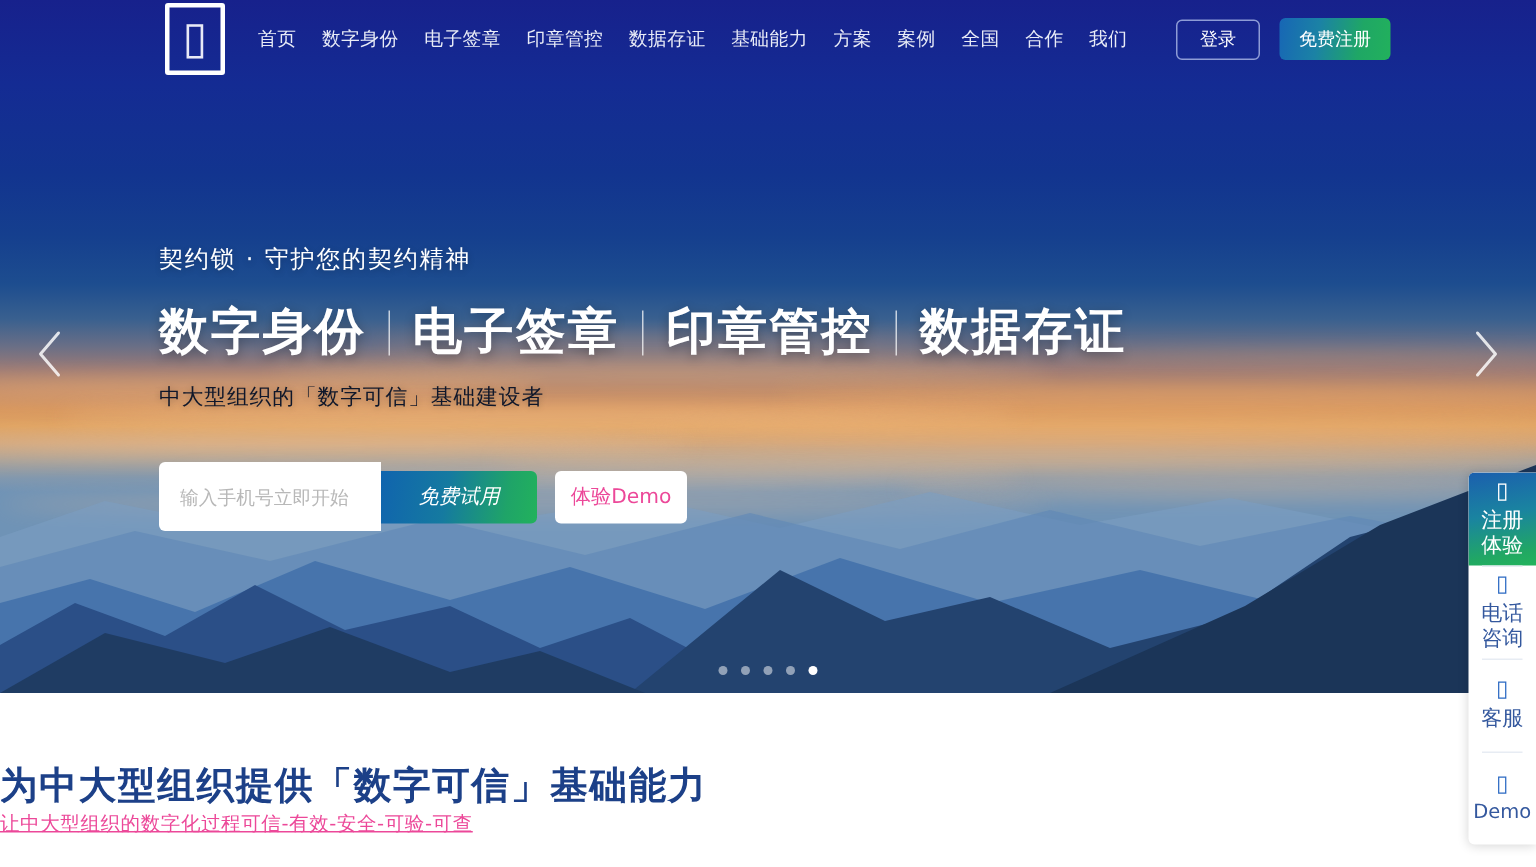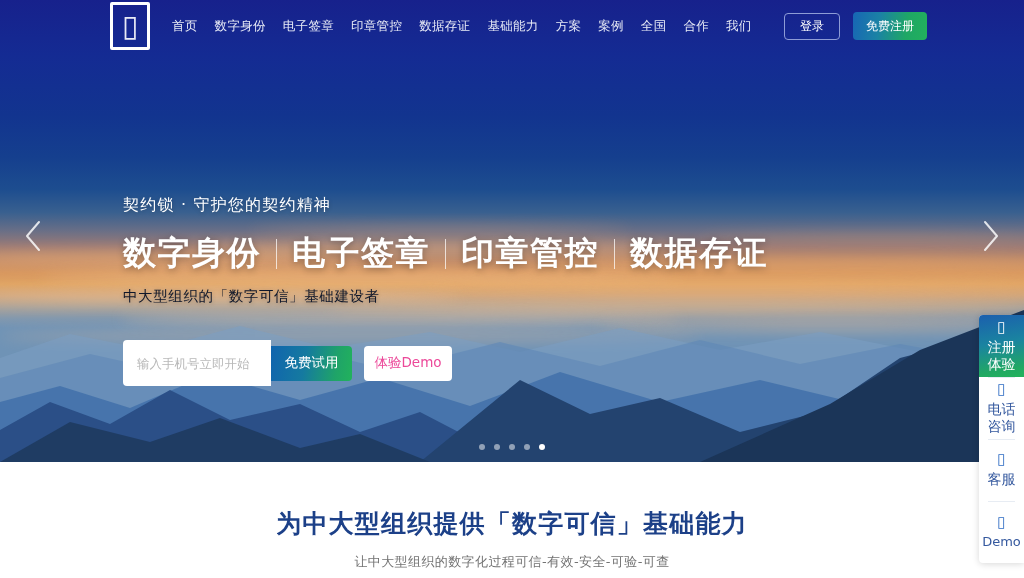--- a/index.html
+++ b/index.html
@@ -64,21 +64,21 @@
   }
   .btn-register {
     width:74px; height:28px; border-radius:4px; border:none;
     background:linear-gradient(100deg,#1766b5 0%,#1b82a5 35%,#1fa765 72%,#22b15c 100%);
     color:#ffffff; font-size:12px; cursor:pointer;
     display:flex; align-items:center; justify-content:center;
     font-family:"DejaVu Sans","Liberation Sans",sans-serif;
   }
 
   
-  .hero-content { position:absolute; left:123px; top:163px; z-index:20;margin-top:32px; }
+  .hero-content { position:absolute; left:106px; top:163px; z-index:20; }
   .kicker {
     color:#ffffff; font-size:16px; letter-spacing:1.2px; margin-bottom:15px;
     text-shadow:0 1px 4px rgba(0,0,0,.25);
     font-family:"DejaVu Sans","Liberation Sans",sans-serif;
   }
   .headline {
     display:flex; align-items:center; color:#ffffff;
     font-size:33px; font-weight:bold; letter-spacing:1.5px;
     text-shadow:0 2px 7px rgba(0,0,0,.3);
     font-family:"DejaVu Sans","Liberation Sans",sans-serif;
@@ -94,25 +94,26 @@
   }
   .cta-row { display:flex; align-items:center; margin-top:34px; }
   .phone-input {
     width:148px; height:46px; border:none; outline:none;
     background:#ffffff; border-radius:4px 0 0 4px;
     padding:0 14px; font-size:12.5px; color:#333;
     font-family:"DejaVu Sans","Liberation Sans",sans-serif;
   }
   .phone-input::placeholder { color:#b8b8b8; }
   .btn-trial {
-    width:81px; height:35px; border:none; border-radius:0 4px 4px 0;
+    width:104px; height:35px; border:none; border-radius:0 4px 4px 0;
     background:linear-gradient(100deg,#1064ae 0%,#157aa0 42%,#1fa468 80%,#22b25c 100%);
     color:#ffffff; font-size:13.5px; cursor:pointer;
     display:flex; align-items:center; justify-content:center;
     font-family:"DejaVu Sans","Liberation Sans",sans-serif;
+    font-style:italic;
   }
   .btn-demo {
     width:88px; height:35px; margin-left:12px;
     background:#ffffff; border:none; border-radius:4px;
     color:#ec4899; font-size:13.5px; cursor:pointer;
     display:flex; align-items:center; justify-content:center;
     font-family:"DejaVu Sans","Liberation Sans",sans-serif;
   }
 
   
@@ -132,30 +133,31 @@
   }
   .dot {
     width:6px; height:6px; border-radius:50%;
     background:rgba(255,255,255,.5); cursor:pointer;
   }
   .dot.active { background:#ffffff; }
 
   
   .section {
     position:absolute; left:0; top:462px; width:1024px; height:88px;
-    background:#ffffff; text-align:center;
+    background:#ffffff; text-align:left;
   }
   .section-title {
     margin-top:45px; color:#1c4088; font-size:25px; font-weight:bold;
     letter-spacing:1.2px;
     font-family:"DejaVu Sans","Liberation Sans",sans-serif;
   }
   .section-sub {
-    margin-top:13px; color:#737373; font-size:13px; letter-spacing:.4px;
-    font-family:"DejaVu Sans","Liberation Sans",sans-serif;
+    color:#ec4899; font-size:13px; letter-spacing:.4px;
+    font-family:"DejaVu Sans","Liberation Sans",sans-serif;
+    text-decoration:underline;
   }
 
   
   .side-panel {
     position:absolute; right:0; top:315px; width:45px; z-index:40;
     background:#ffffff; border-radius:4px 0 0 4px;
     box-shadow:0 1px 7px rgba(0,0,0,.16); overflow:hidden;
   }
   .side-item {
     height:62px; display:flex; flex-direction:column;

